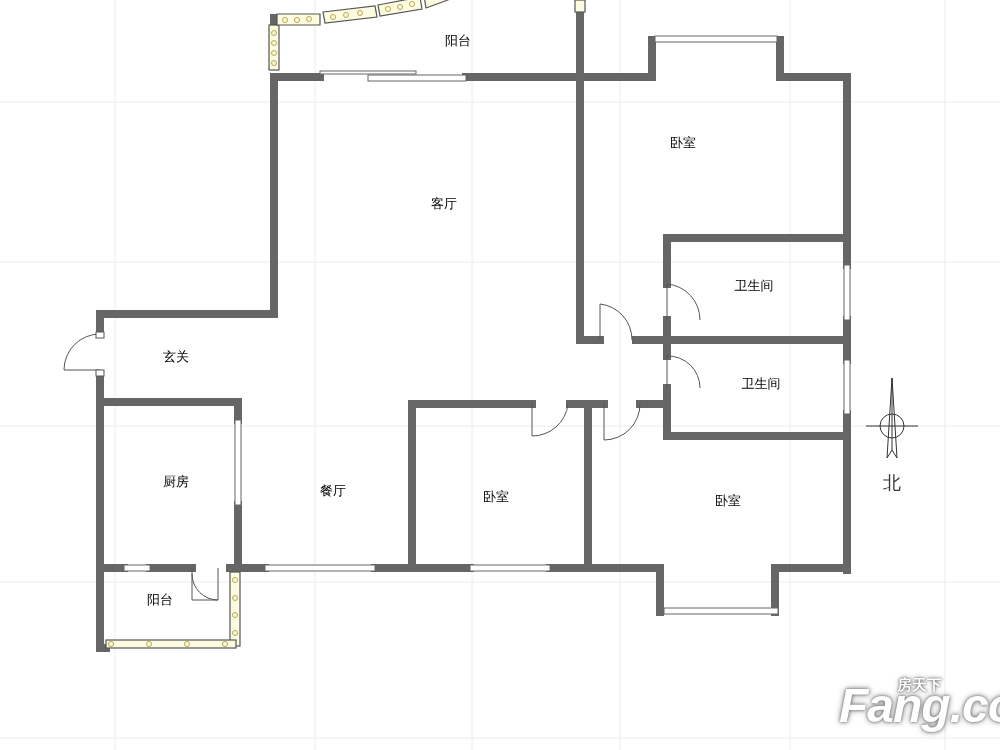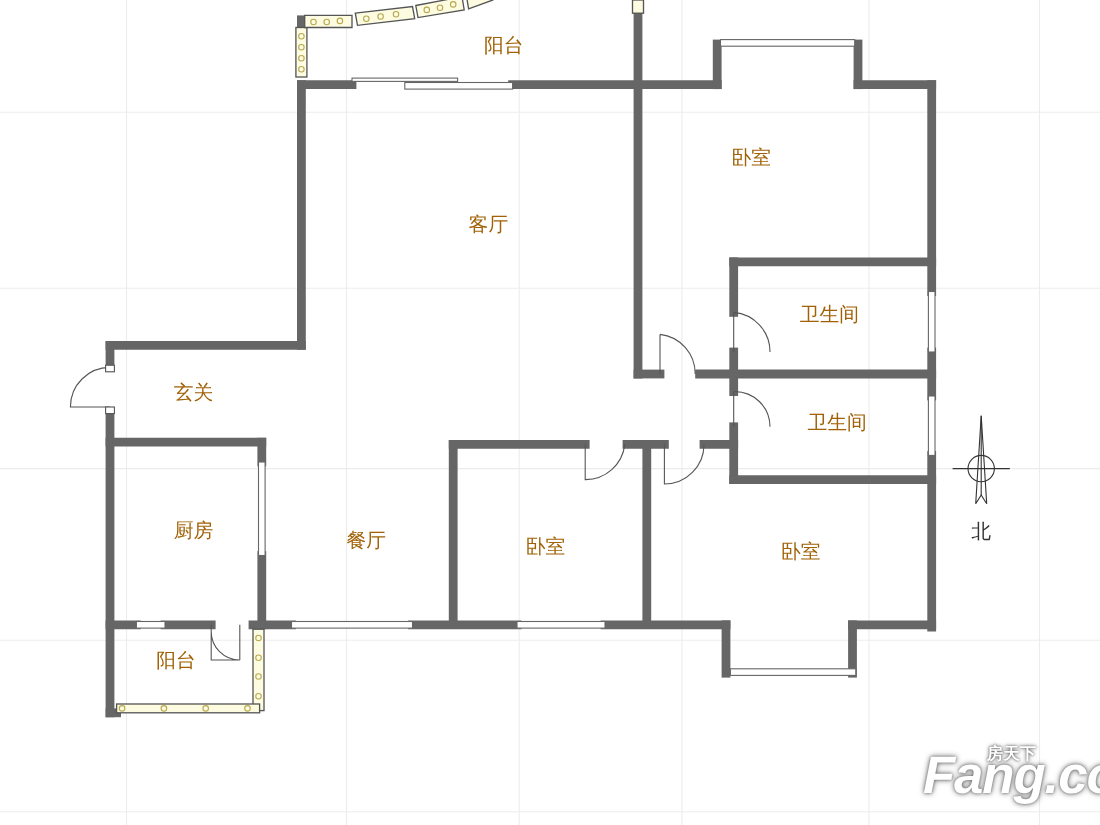--- a/index.html
+++ b/index.html
@@ -1,19 +1,19 @@
 <!DOCTYPE html>
 <html><head>
 <meta charset="utf-8">
 <style>
   html, body { margin:0; padding:0; background:#ffffff; }
   body { width:1000px; height:750px; position:relative; overflow:hidden;
          font-family: "DejaVu Sans", sans-serif; }
   #plan { position:absolute; left:0; top:0; }
-  .room-label { position:absolute; font-size:18px; color:#a16207; transform:translate(-50%,-50%);
+  .room-label { position:absolute; font-size:13px; color:#000000; transform:translate(-50%,-50%);
                 white-space:nowrap; font-family:"DejaVu Serif", serif; }
   .north-label { position:absolute; font-size:18px; color:#333; transform:translate(-50%,-50%);
                  font-family:"DejaVu Serif", serif; }
   .watermark { position:absolute; left:839px; top:678px; width:190px; height:56px; }
   .wm-big { position:absolute; left:0; top:0; font-family:"Liberation Sans", sans-serif;
             font-weight:bold; font-style:italic; color:#fff; font-size:48px; letter-spacing:-1px;
             text-shadow: 0 0 3px #666, 0 0 6px #888; }
   .wm-cn { position:absolute; left:58px; top:-2px; font-size:15px; color:#fff; font-weight:bold;
            text-shadow: 0 0 2px #555, 0 0 4px #777; text-align: right; }
 </style>

